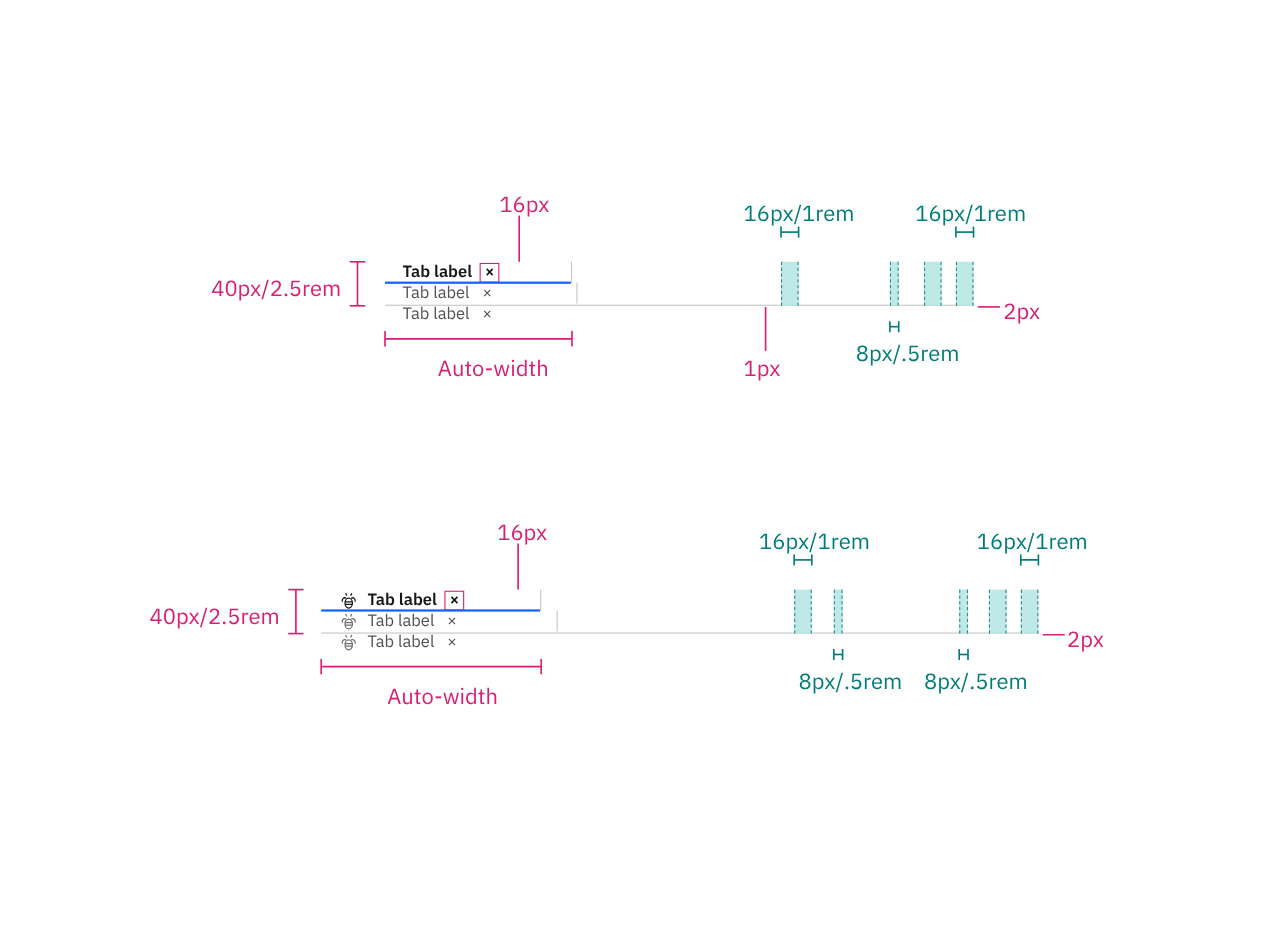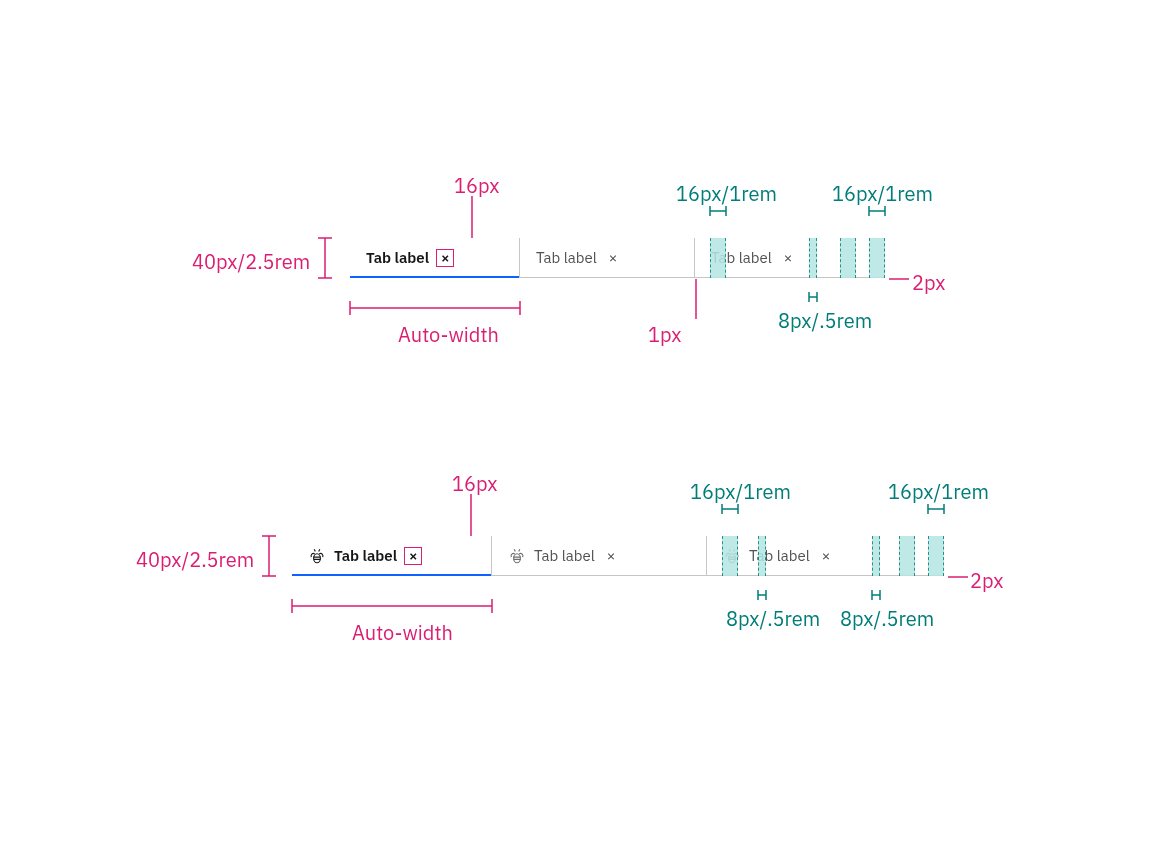--- a/index.html
+++ b/index.html
@@ -20,20 +20,21 @@
 
   .mlabel { font-size: 20px; white-space: nowrap; position: absolute; }
 
   
   .tabrow {
     position: absolute;
     height: 40px;
     display: flex;
     align-items: stretch;
     border-bottom: 1px solid #c6c6c6;
+    flex-direction: column;
   }
   .tab {
     display: flex;
     align-items: center;
     padding: 0 16px;
     border-right: 1px solid #c6c6c6;
     gap: 8px;
     color: #525252;
     font-size: 15px;
     position: relative;
@@ -117,21 +118,21 @@
   <svg class="meas pink" style="left:350px; top:300px;" width="170" height="16">
     <line x1="0" y1="8" x2="170" y2="8"></line>
     <line x1="0" y1="1" x2="0" y2="15"></line>
     <line x1="170" y1="1" x2="170" y2="15"></line>
   </svg>
   <span class="mlabel pink" style="left:398px; top:321px;">Auto-width</span>
 
   <svg class="meas pink" style="left:695px; top:279px;" width="2" height="40">
     <line x1="1" y1="0" x2="1" y2="40"></line>
   </svg>
-  <span class="mlabel pink" style="left:648px; top:321px;">1px</span>
+  <span class="mlabel pink" style="left:676px; top:321px;">1px</span>
 
   <svg class="meas pink" style="left:889px; top:278px;" width="20" height="2">
     <line x1="0" y1="1" x2="20" y2="1"></line>
   </svg>
   <span class="mlabel pink" style="left:912px; top:269px;">2px</span>
 
   <svg class="meas teal" style="left:710px; top:205px;" width="16" height="12">
     <line x1="0" y1="6" x2="16" y2="6"></line>
     <line x1="0" y1="1" x2="0" y2="11"></line>
     <line x1="16" y1="1" x2="16" y2="11"></line>

